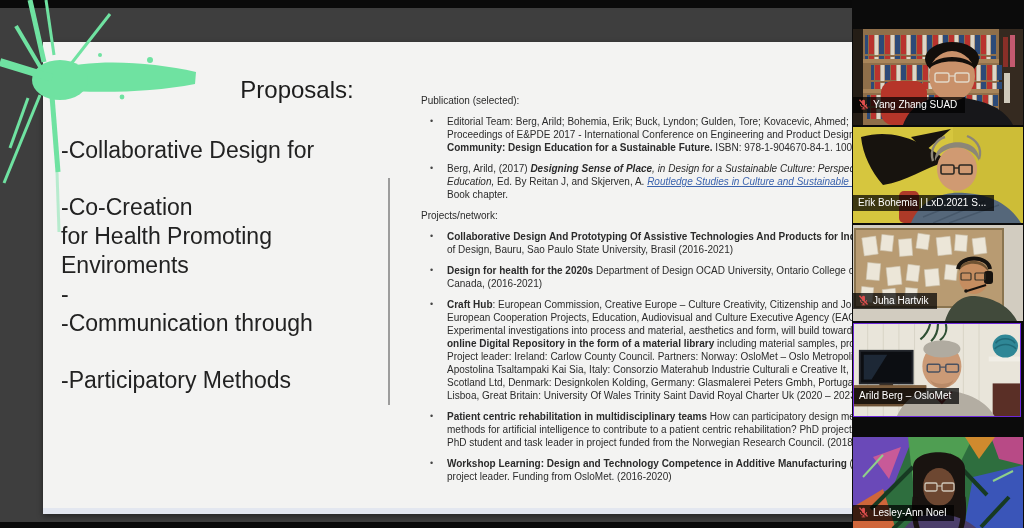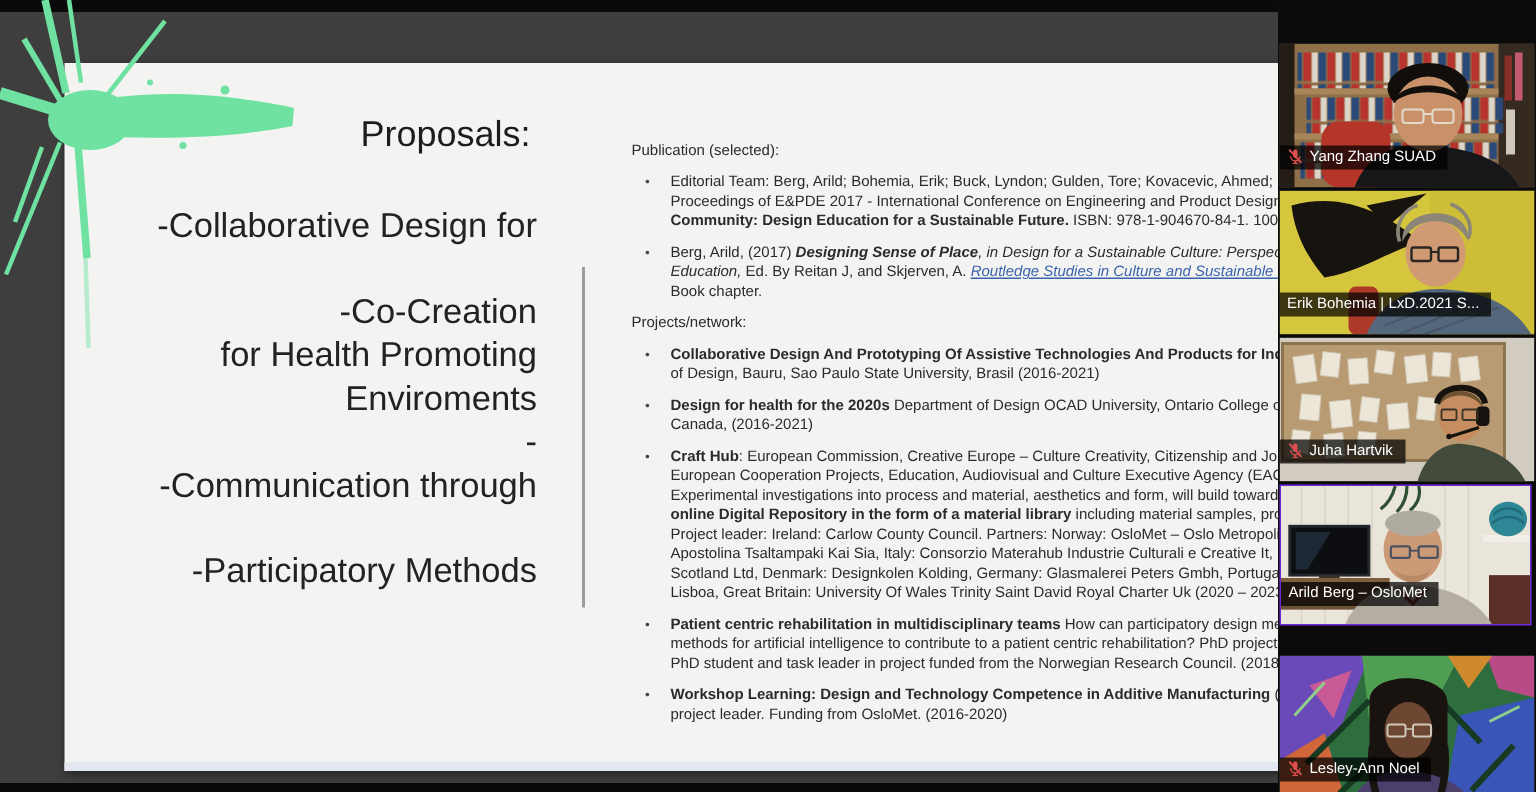--- a/index.html
+++ b/index.html
@@ -5,21 +5,21 @@
   html,body{margin:0;padding:0;}
   body{width:1024px;height:528px;background:#0a0a0a;position:relative;overflow:hidden;
        font-family:"Liberation Sans",sans-serif;}
   
   .stage{position:absolute;left:0;top:8px;width:852px;height:514px;background:#3e3e3e;}
   .slide{position:absolute;left:43px;top:34px;width:971px;height:472px;background:#f3f3f2;
          box-shadow:0 2px 6px rgba(0,0,0,.45);}
   .slide:after{content:"";position:absolute;left:0;bottom:0;width:100%;height:6px;background:#e3e7f0;}
   .slide-title{position:absolute;left:114px;top:34px;width:280px;text-align:center;
                font-size:24px;color:#1c1c1c;}
-  .proposals{position:absolute;left:18px;top:94px;width:297px;text-align:right;
+  .proposals{position:absolute;left:18px;top:94px;width:297px;text-align:left;
              font-size:23px;line-height:29px;color:#222;}
   .prop-group{margin:0;}
   .prop-group.gap{margin-bottom:28px;}
   .divider{position:absolute;left:345px;top:136px;width:2px;height:227px;background:#9c9c9c;}
   
   .pubcol{position:absolute;left:378px;top:52px;width:560px;font-size:10px;line-height:13px;
           color:#2b2b2b;white-space:nowrap;}
   .col-heading{margin:0 0 8px 0;}
   .pub-item{position:relative;padding-left:26px;margin-bottom:8px;}
   .bullet{position:absolute;left:9px;top:0;font-size:9px;color:#444;}

